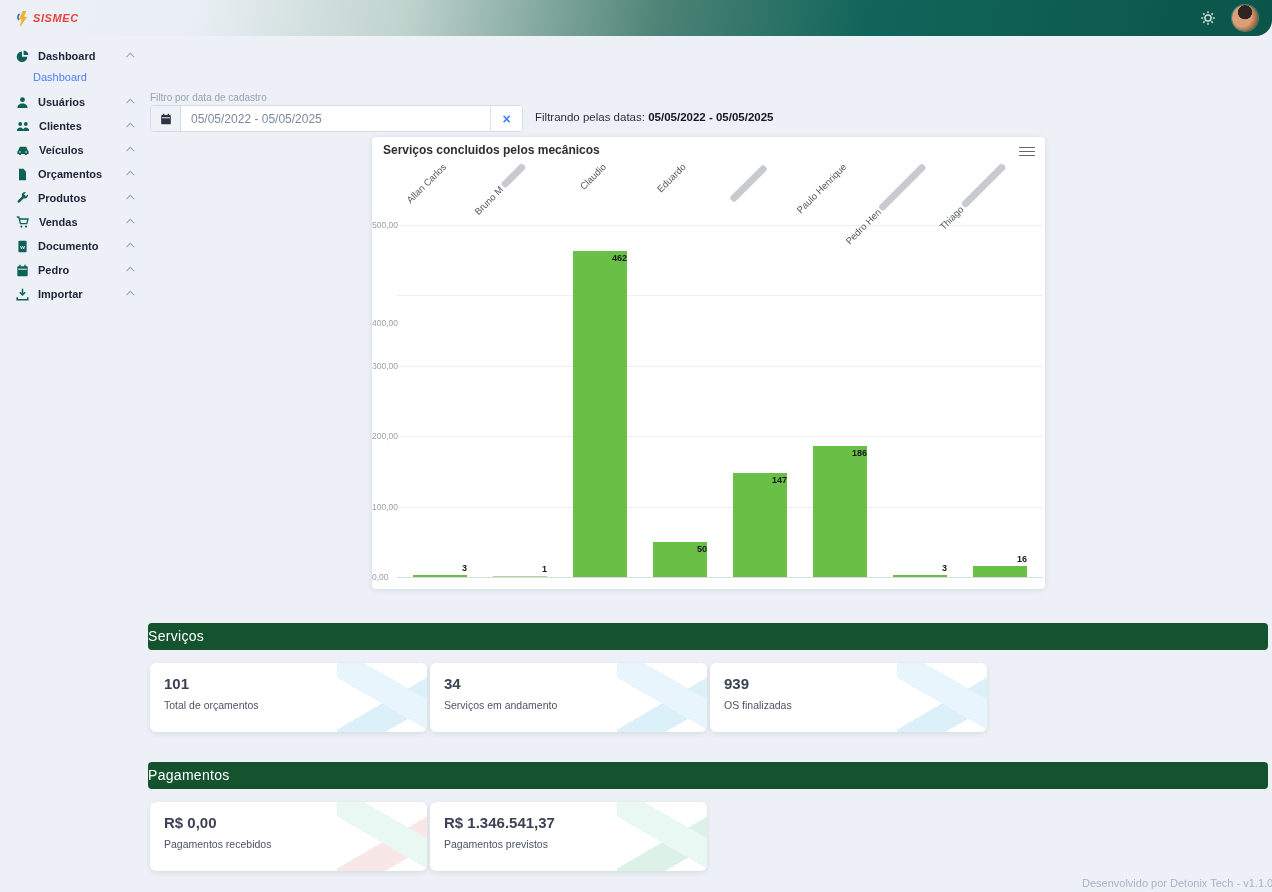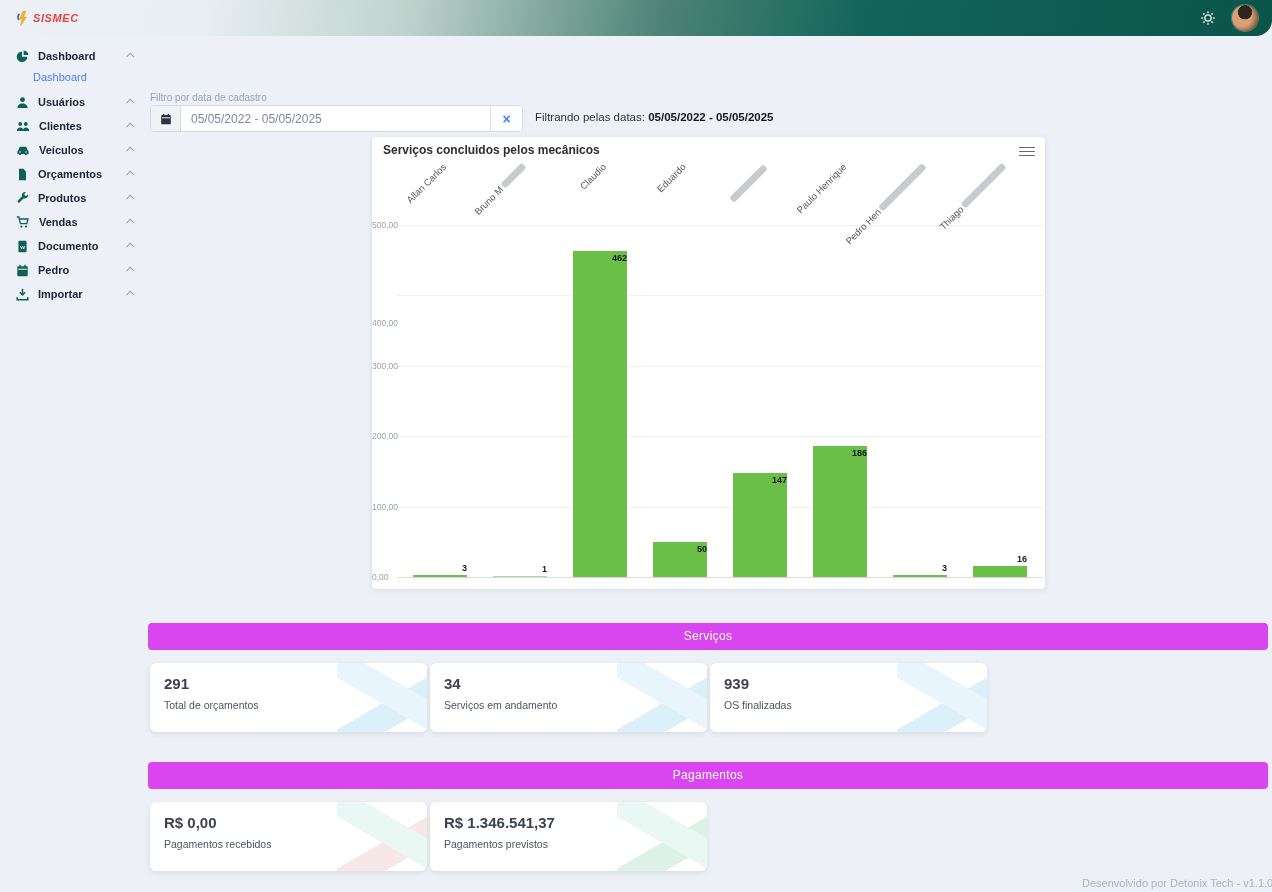--- a/index.html
+++ b/index.html
@@ -83,22 +83,22 @@
   .cat-label {
     position:absolute; right:0; bottom:0; white-space:nowrap;
     font-size:9.5px; color:#55585f;
     transform:rotate(-45deg); transform-origin:100% 100%;
     display:flex; align-items:center;
   }
   .blurseg { display:inline-block; height:7px; border-radius:3px; background:#c7cacf; margin-left:2px; }
   
   .banner {
     position:absolute; left:0; width:1120px; height:27px;
-    background:#d946ef; border-radius:4px;
-    color:#fff; font-size:12px; text-align:center; line-height:27px; letter-spacing:.3px;
+    background:#14532d; border-radius:4px;
+    color:#fff; font-size:14px; text-align:left; line-height:27px; letter-spacing:.3px;
   }
   .stat-card {
     position:absolute; width:277px; height:69px;
     background:#fff; border-radius:6px; box-shadow:0 2px 5px rgba(30,40,60,.10);
     padding:12px 14px; overflow:hidden;
   }
   .stat-value { font-size:15px; font-weight:bold; color:#3c4254; position:relative; z-index:2; }
   .stat-label { font-size:10.5px; color:#4d5464; margin-top:7px; position:relative; z-index:2; }
   .decor { position:absolute; right:0; top:0; bottom:0; width:90px; z-index:1; }
   .decor.blue   { background: linear-gradient(210deg, transparent 30%, #e8f5fd 30% 55%, transparent 55%),
@@ -328,21 +328,21 @@
             <span class="blurseg" style="width: 58px;"></span>
           </div>
         </div>
       </div>
   </div>
 
   <div class="banner" style="top:587px">Serviços</div>
 
   <div class="stat-card" style="left:2px;top:627px">
     <div class="decor blue"></div>
-    <div class="stat-value">291</div>
+    <div class="stat-value">101</div>
     <div class="stat-label">Total de orçamentos</div>
   </div>
   <div class="stat-card" style="left:282px;top:627px">
     <div class="decor blue"></div>
     <div class="stat-value">34</div>
     <div class="stat-label">Serviços em andamento</div>
   </div>
   <div class="stat-card" style="left:562px;top:627px">
     <div class="decor blue"></div>
     <div class="stat-value">939</div>

